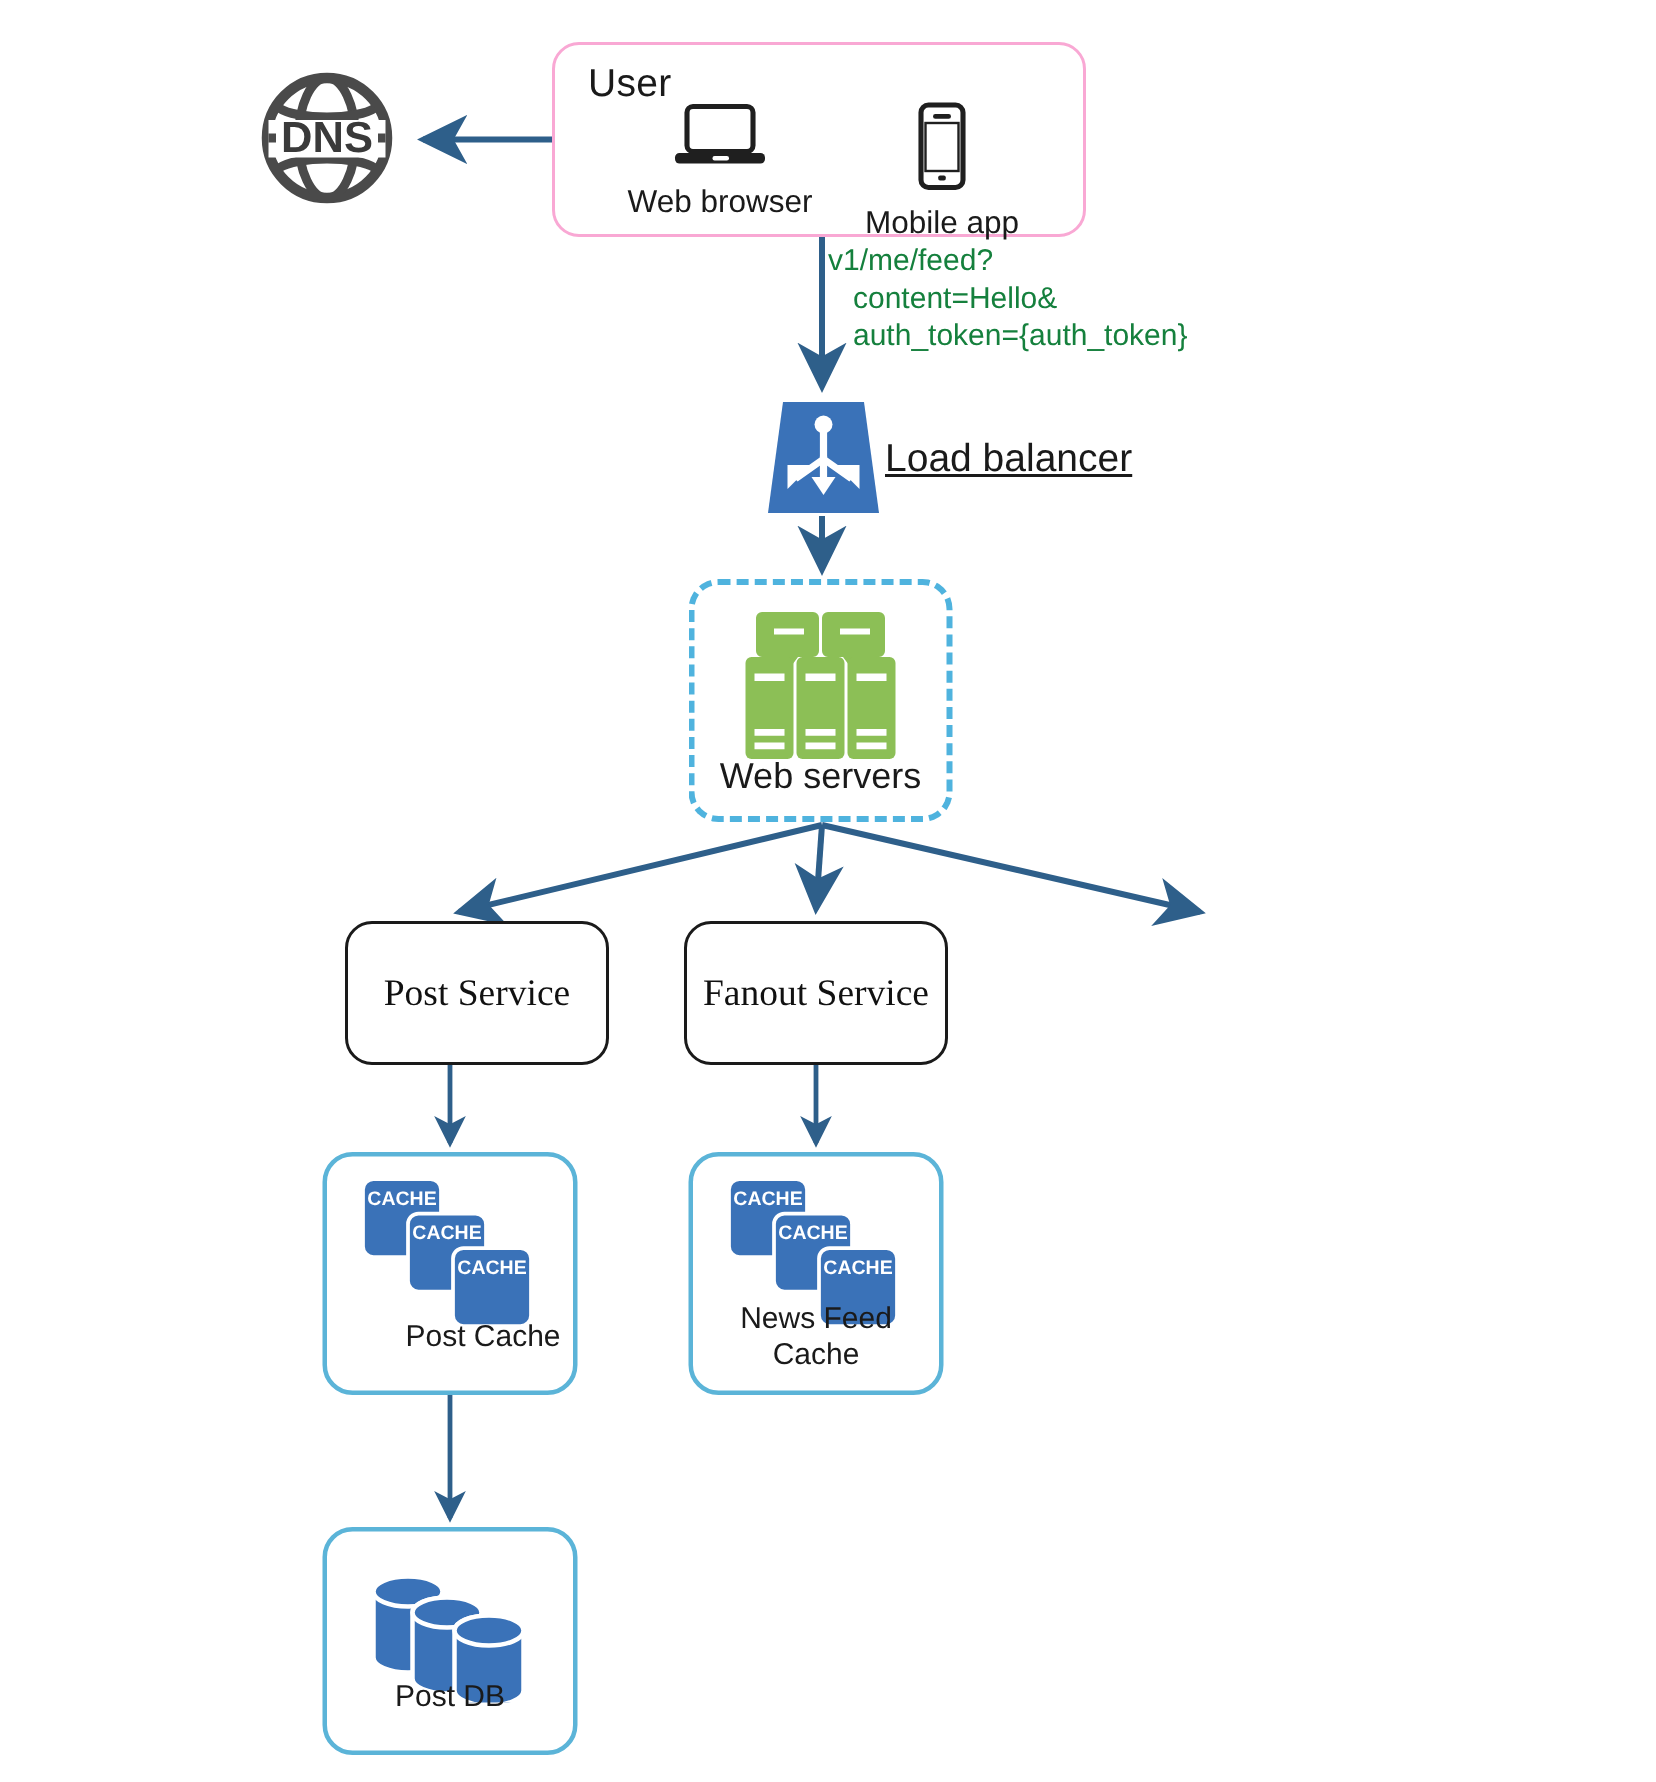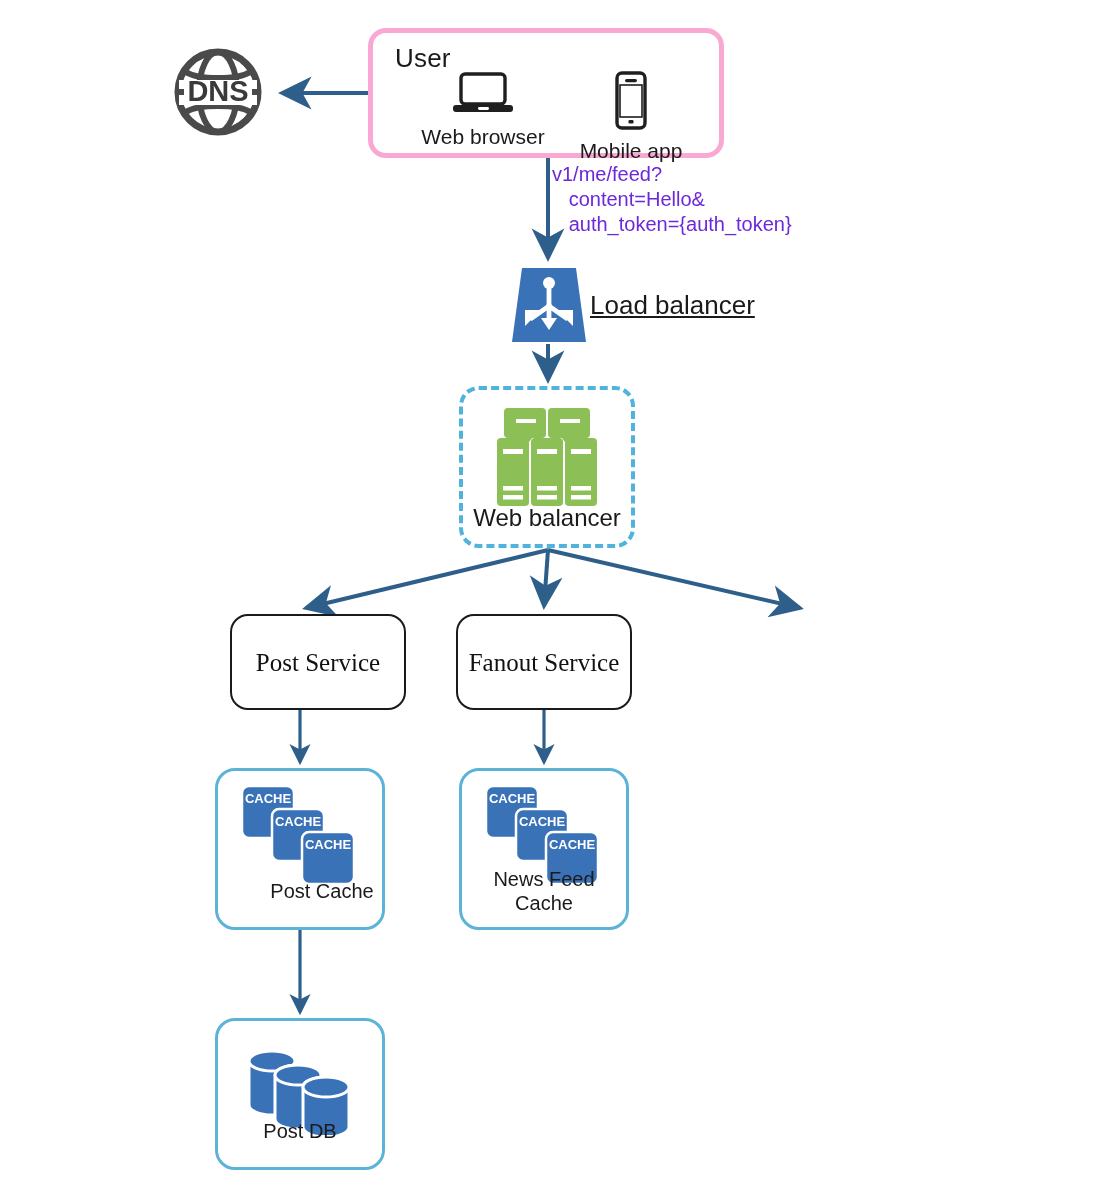--- a/index.html
+++ b/index.html
@@ -29,21 +29,21 @@
     position: absolute;
     box-sizing: border-box;
   }
 
   
   .user-box {
     left: 368px;
     top: 28px;
     width: 356px;
     height: 130px;
-    border: 5px solid #f9a8d4;
+    border: 2px solid #f9a8d4;
     border-radius: 18px;
     background: #ffffff;
   }
   .user-title {
     position: absolute;
     left: 22px;
     top: 10px;
     font-size: 26px;
     color: #1a1a1a;
     letter-spacing: 0.2px;
@@ -70,21 +70,21 @@
     height: 96px;
   }
 
   
   .api-label {
     left: 552px;
     top: 162px;
     width: 300px;
     font-size: 20px;
     line-height: 25px;
-    color: #6d28d9;
+    color: #15803d;
     white-space: pre;
   }
 
   
   .lb-node {
     left: 508px;
     top: 266px;
     width: 82px;
     height: 78px;
   }
@@ -287,21 +287,21 @@
         <rect x="47" y="47" width="20" height="5"></rect>
         <rect x="81" y="47" width="20" height="5"></rect>
         <rect x="13" y="84" width="20" height="4.5"></rect>
         <rect x="47" y="84" width="20" height="4.5"></rect>
         <rect x="81" y="84" width="20" height="4.5"></rect>
         <rect x="13" y="93" width="20" height="4.5"></rect>
         <rect x="47" y="93" width="20" height="4.5"></rect>
         <rect x="81" y="93" width="20" height="4.5"></rect>
       </g>
     </svg>
-    <div class="webservers-label">Web balancer</div>
+    <div class="webservers-label">Web servers</div>
   </div>
 
   <div class="node service-box svc-post">
     <span>Post Service</span>
   </div>
   <div class="node service-box svc-fanout">
     <span>Fanout Service</span>
   </div>
 
   <div class="node store-box cache-post">

